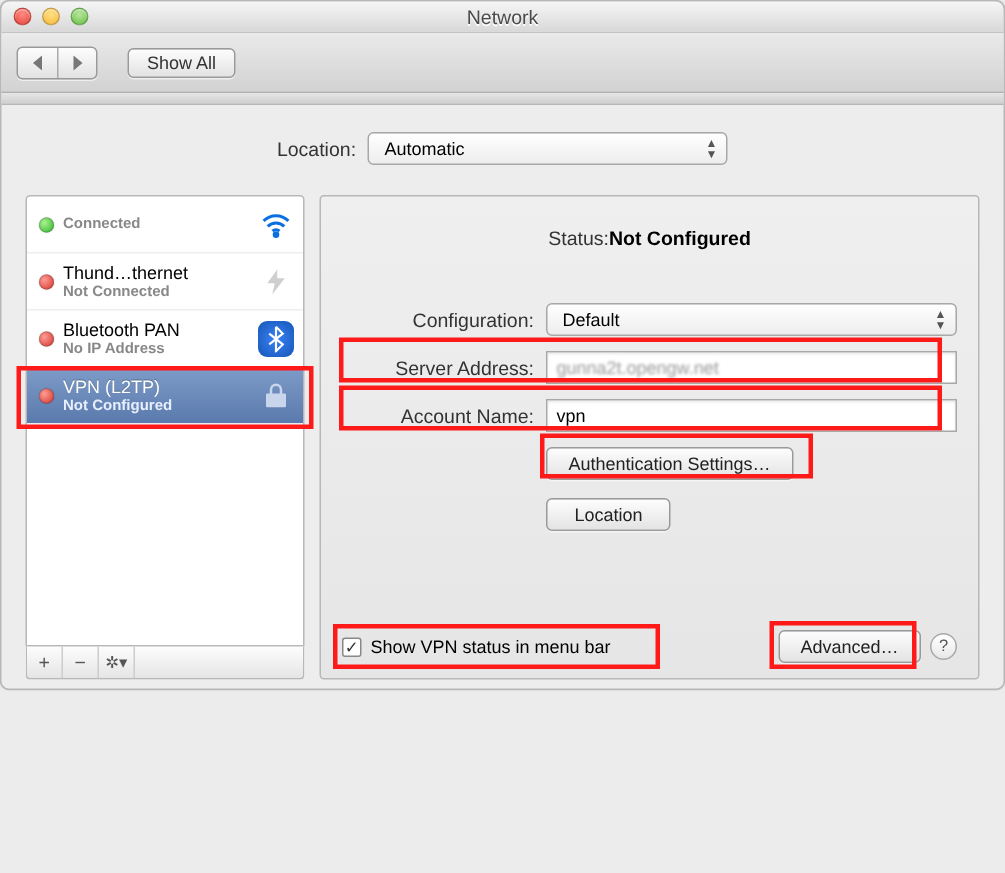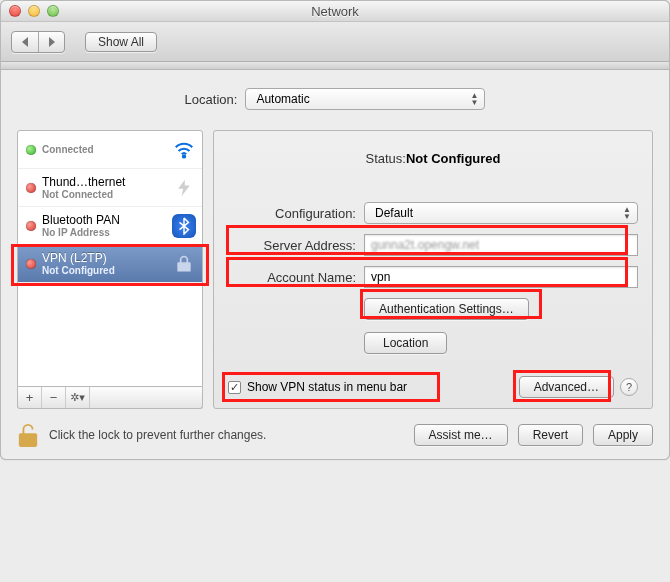--- a/index.html
+++ b/index.html
@@ -396,27 +396,14 @@
         </div>
         <div style="display:flex;align-items:center;gap:6px;position:relative;">
           <div class="btn">Advanced…</div>
           <div class="qmark">?</div>
           <div style="position:absolute;border:3px solid #ff1a1a;left:-6px;top:-6px;width:98px;height:32px;pointer-events:none;"></div>
         </div>
       </div>
     </div>
   </div>
 
-  <div class="footer">
-    <span class="lock">
-      <svg width="22" height="24" viewBox="0 0 24 26" fill="currentColor">
-          <path d="M6 11 V7 a6 6 0 0 1 12 0 h-2 a4 4 0 0 0 -8 0 V11 H20 a2 2 0 0 1 2 2 V24 a2 2 0 0 1 -2 2 H4 a2 2 0 0 1 -2 -2 V13 a2 2 0 0 1 2 -2 Z"></path>
-        </svg>
-    </span>
-    <span class="footer-text">Click the lock to prevent further changes.</span>
-    <div class="footer-btns">
-      <div class="btn">Assist me…</div>
-      <div class="btn">Revert</div>
-      <div class="btn">Apply</div>
-    </div>
-  </div>
 
 </div>
 
 </body></html>

